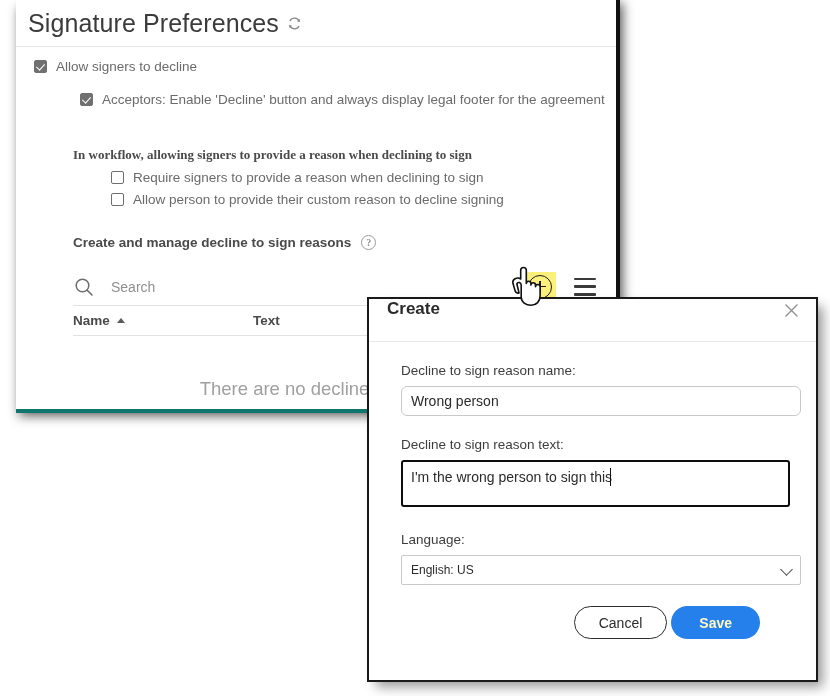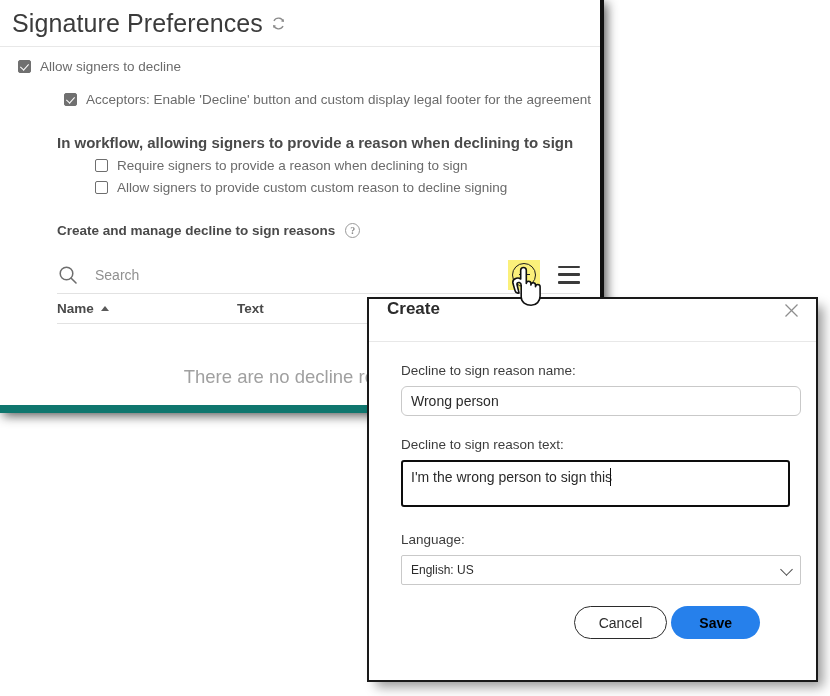--- a/index.html
+++ b/index.html
@@ -8,25 +8,25 @@
     width: 830px; height: 696px;
     background: #ffffff;
     font-family: "Liberation Sans", sans-serif;
     overflow: hidden;
   }
 
   #root { position: relative; width: 830px; height: 696px; background:#ffffff; }
 
   
   .bg-page {
-    position: absolute; left: 0; top: 0;
+    position: absolute; left: 16px; top: 0;
     width: 604px; height: 413px;
     background: #ffffff;
     border-right: 4px solid #111;
-    border-bottom: 8px solid #0f766e;
+    border-bottom: 4px solid #0f766e;
     box-shadow: 6px 0 10px -2px rgba(0,0,0,.45), 0 6px 10px -2px rgba(0,0,0,.45);
     overflow: hidden;
   }
 
   .page-title-row {
     height: 47px;
     display: flex; align-items: center;
     padding-left: 12px;
     border-bottom: 1px solid #e8e8e8;
   }
@@ -53,22 +53,22 @@
     position: absolute; left: 3px; top: 1px;
     width: 4px; height: 7px;
     border: solid #ffffff; border-width: 0 1.8px 1.8px 0;
     transform: rotate(42deg);
   }
   .cbx.unchecked { background: #ffffff; border: 1.6px solid #6e6e6e; }
 
   .indent-1 { margin-left: 46px; margin-top: 17px; }
 
   .section-head {
-    margin: 26px 0 7px 39px;
-    font-size: 15px; font-weight: 700; color: #4a4a4a;
+    margin: 39px 0 7px 39px;
+    font-size: 13px; font-weight: 700; color: #4a4a4a; font-family: Liberation Serif, serif;
   }
   .sub-list { margin-left: 46px; }
   .sub-list .chk-row { margin-bottom: 6px; padding-left: 31px; }
 
   .manage-head {
     margin: 27px 0 0 39px;
     font-size: 13.5px; font-weight: 700; color: #4a4a4a;
     display: flex; align-items: center;
   }
   .help-icon {
@@ -225,21 +225,21 @@
     border-radius: 18px;
     height: 33px;
     cursor: pointer;
   }
   .btn-cancel {
     background: #ffffff; color: #2b2b2b;
     border: 1.7px solid #2b2b2b;
     padding: 0 24px;
   }
   .btn-save {
-    background: #2680EB; color: #000000;
+    background: #2680EB; color: #fef9c3;
     border: none; font-weight: 700;
     padding: 0 28px;
   }
 </style>
 </head>
 <body>
 
 <div id="root">
 
   <div class="bg-page">
@@ -258,33 +258,33 @@
 
     <div class="pref-body">
 
       <div class="chk-row">
         <span class="cbx checked"></span>
         <span class="lbl">Allow signers to decline</span>
       </div>
 
       <div class="chk-row indent-1">
         <span class="cbx checked"></span>
-        <span class="lbl">Acceptors: Enable 'Decline' button and custom display legal footer for the agreement</span>
+        <span class="lbl">Acceptors: Enable 'Decline' button and always display legal footer for the agreement</span>
       </div>
 
       <div class="section-head">In workflow, allowing signers to provide a reason when declining to sign</div>
 
       <div class="sub-list">
         <div class="chk-row">
           <span class="cbx unchecked"></span>
           <span class="lbl">Require signers to provide a reason when declining to sign</span>
         </div>
         <div class="chk-row">
           <span class="cbx unchecked"></span>
-          <span class="lbl">Allow signers to provide custom custom reason to decline signing</span>
+          <span class="lbl">Allow person to provide their custom reason to decline signing</span>
         </div>
       </div>
 
       <div class="manage-head">
         <span>Create and manage decline to sign reasons</span>
         <span class="help-icon">?</span>
       </div>
 
       <div class="search-row">
         <span class="search-icon">

